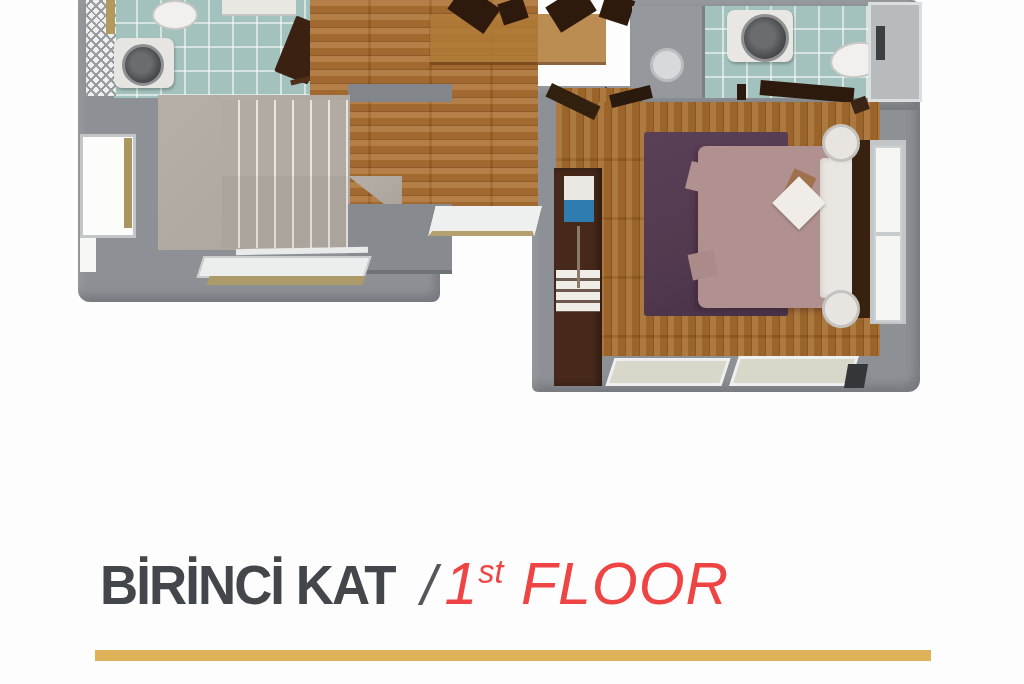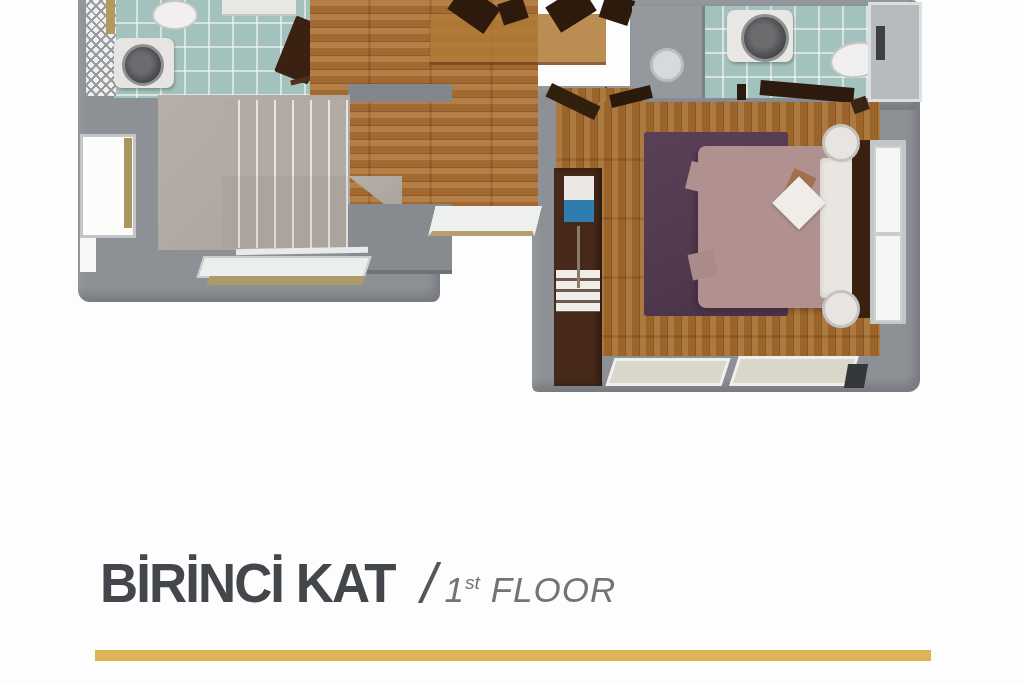--- a/index.html
+++ b/index.html
@@ -30,21 +30,21 @@
   .treads{background-color:#b2aba3;
     background-image:repeating-linear-gradient(90deg, transparent 0 16px, #e8e5e0 16px 18px);}
   .whitebox{background:#f1f0ee;border:2px solid #c7c7c4;}
   .circle{border-radius:50%;}
   .darkwood{background:#46291a;}
   .sill{background:#d9d7c9;border:3px solid #eef0f0;}
   
   .caption{position:absolute;left:100px;top:550px;white-space:nowrap;color:#43464b;}
   .caption .tr{font-weight:bold;font-size:55px;letter-spacing:-2px;display:inline-block;transform:scaleX(.96);transform-origin:left;}
   .caption .sep{font-size:56px;font-weight:300;font-style:italic;color:#53575c;margin:0 8px 0 14px;}
-  .caption .en{font-style:italic;font-size:35px;font-weight:400;color:#737373;letter-spacing:1px;}
+  .caption .en{font-style:italic;font-size:59px;font-weight:400;color:#ef4444;letter-spacing:1px;}
   .caption sup{font-size:55%;font-style:italic;vertical-align:super;letter-spacing:0;}
   .rule{position:absolute;left:95px;top:650px;width:836px;height:11px;background:#deb258;}
   .plan{position:absolute;left:0;top:0;width:1024px;height:420px;filter:blur(.4px);}
 </style>
 </head>
 <body>
 
 <div class="stage">
 
   <div class="plan">

